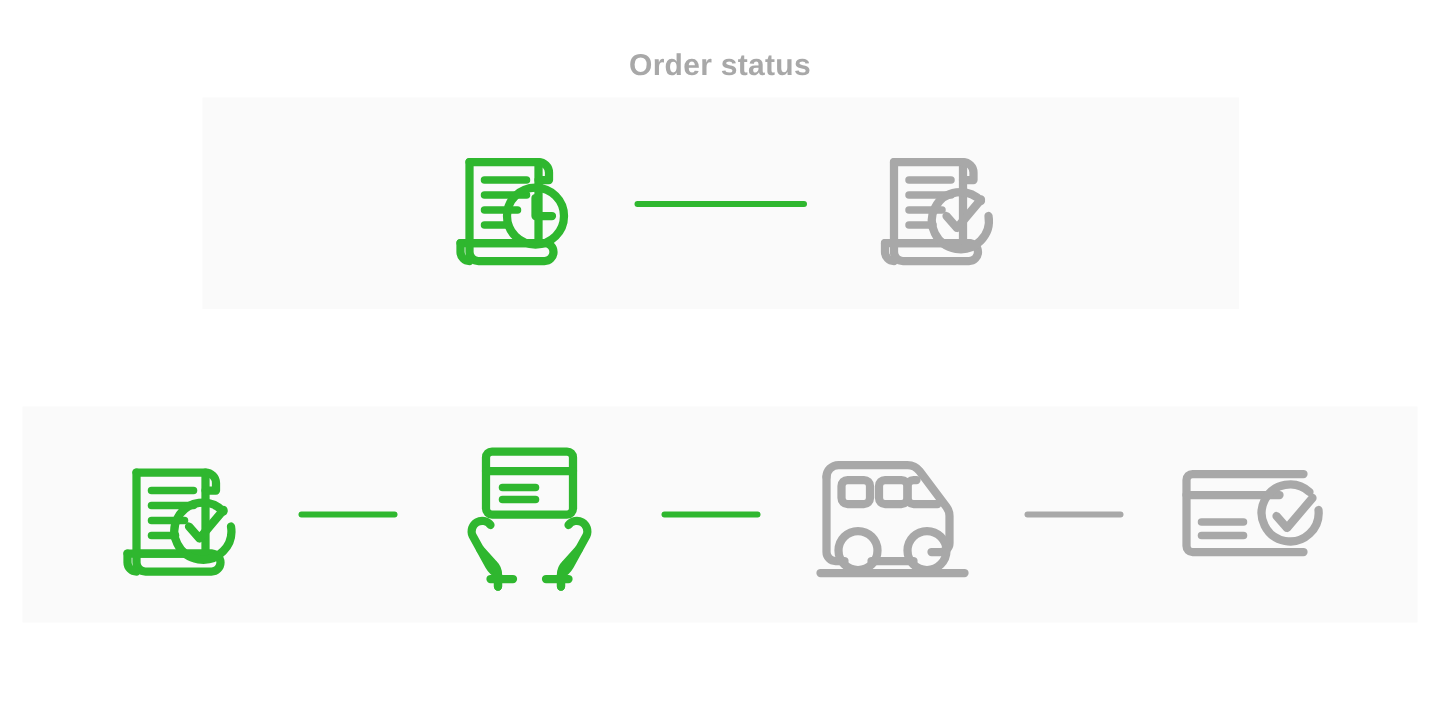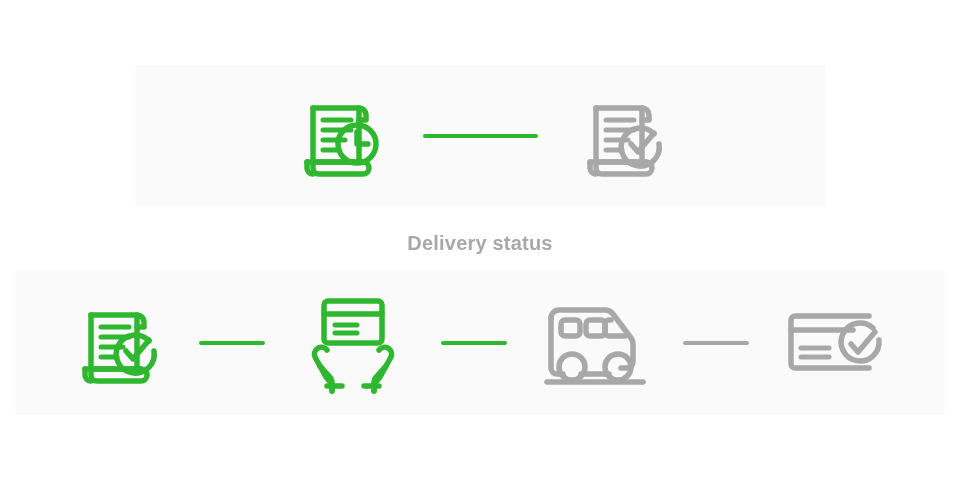--- a/index.html
+++ b/index.html
@@ -103,20 +103,21 @@
     stroke-linecap: round;
     stroke-linejoin: round;
   }
   svg.icon .thin { stroke-width: 5; }
 </style>
 </head>
 <body style="background: rgb(255, 255, 255);">
 
 <div class="stage">
 
+  <div id="order-title" class="section-title" style="color: rgb(168, 168, 168);">Order status</div>
 
   <div id="order-panel" class="panel" style="background: rgb(250, 250, 250);">
     <div class="steps">
 
       <div class="step">
         <span class="step-icon ico-green" style="color: rgb(47, 183, 47);">
           <svg class="icon" width="100" height="100" viewBox="0 0 100 100" aria-hidden="true">
 
             <path d="M24 22 h46 v52"></path>
             <path d="M24 22 v54"></path>
@@ -154,21 +155,20 @@
             <path class="thin" d="M34 64 h16"></path>
             <path d="M82 48 a19 19 0 1 0 5 10"></path>
             <path d="M59 58 l7 8 l16 -19"></path>
           </svg>
         </span>
       </div>
 
     </div>
   </div>
 
-  <div id="delivery-title" class="section-title" style="color: rgb(168, 168, 168);">Delivery status</div>
 
   <div id="delivery-panel" class="panel" style="background: rgb(250, 250, 250);">
     <div class="steps">
 
       <div class="step">
         <span class="step-icon ico-green" style="color: rgb(47, 183, 47);">
           <svg class="icon" width="100" height="100" viewBox="0 0 100 100" aria-hidden="true">
             <path d="M24 22 h46 v52"></path>
             <path d="M24 22 v54"></path>
             <path d="M24 76 h50"></path>

